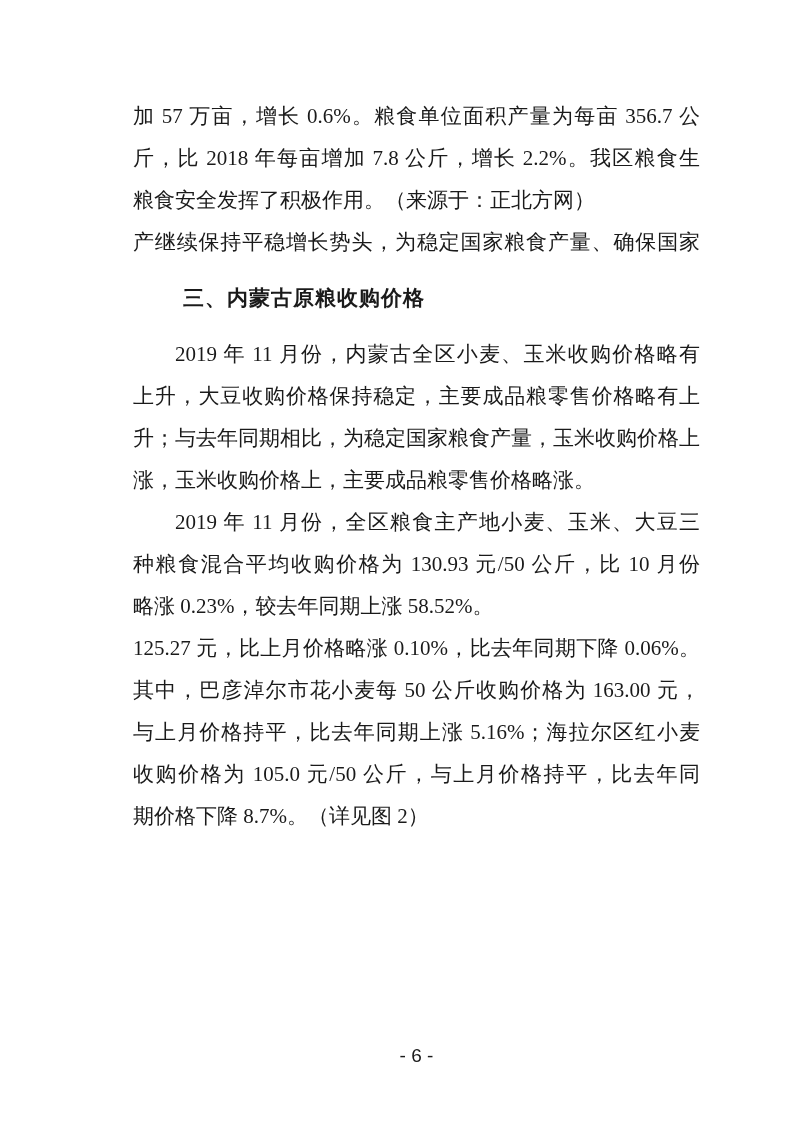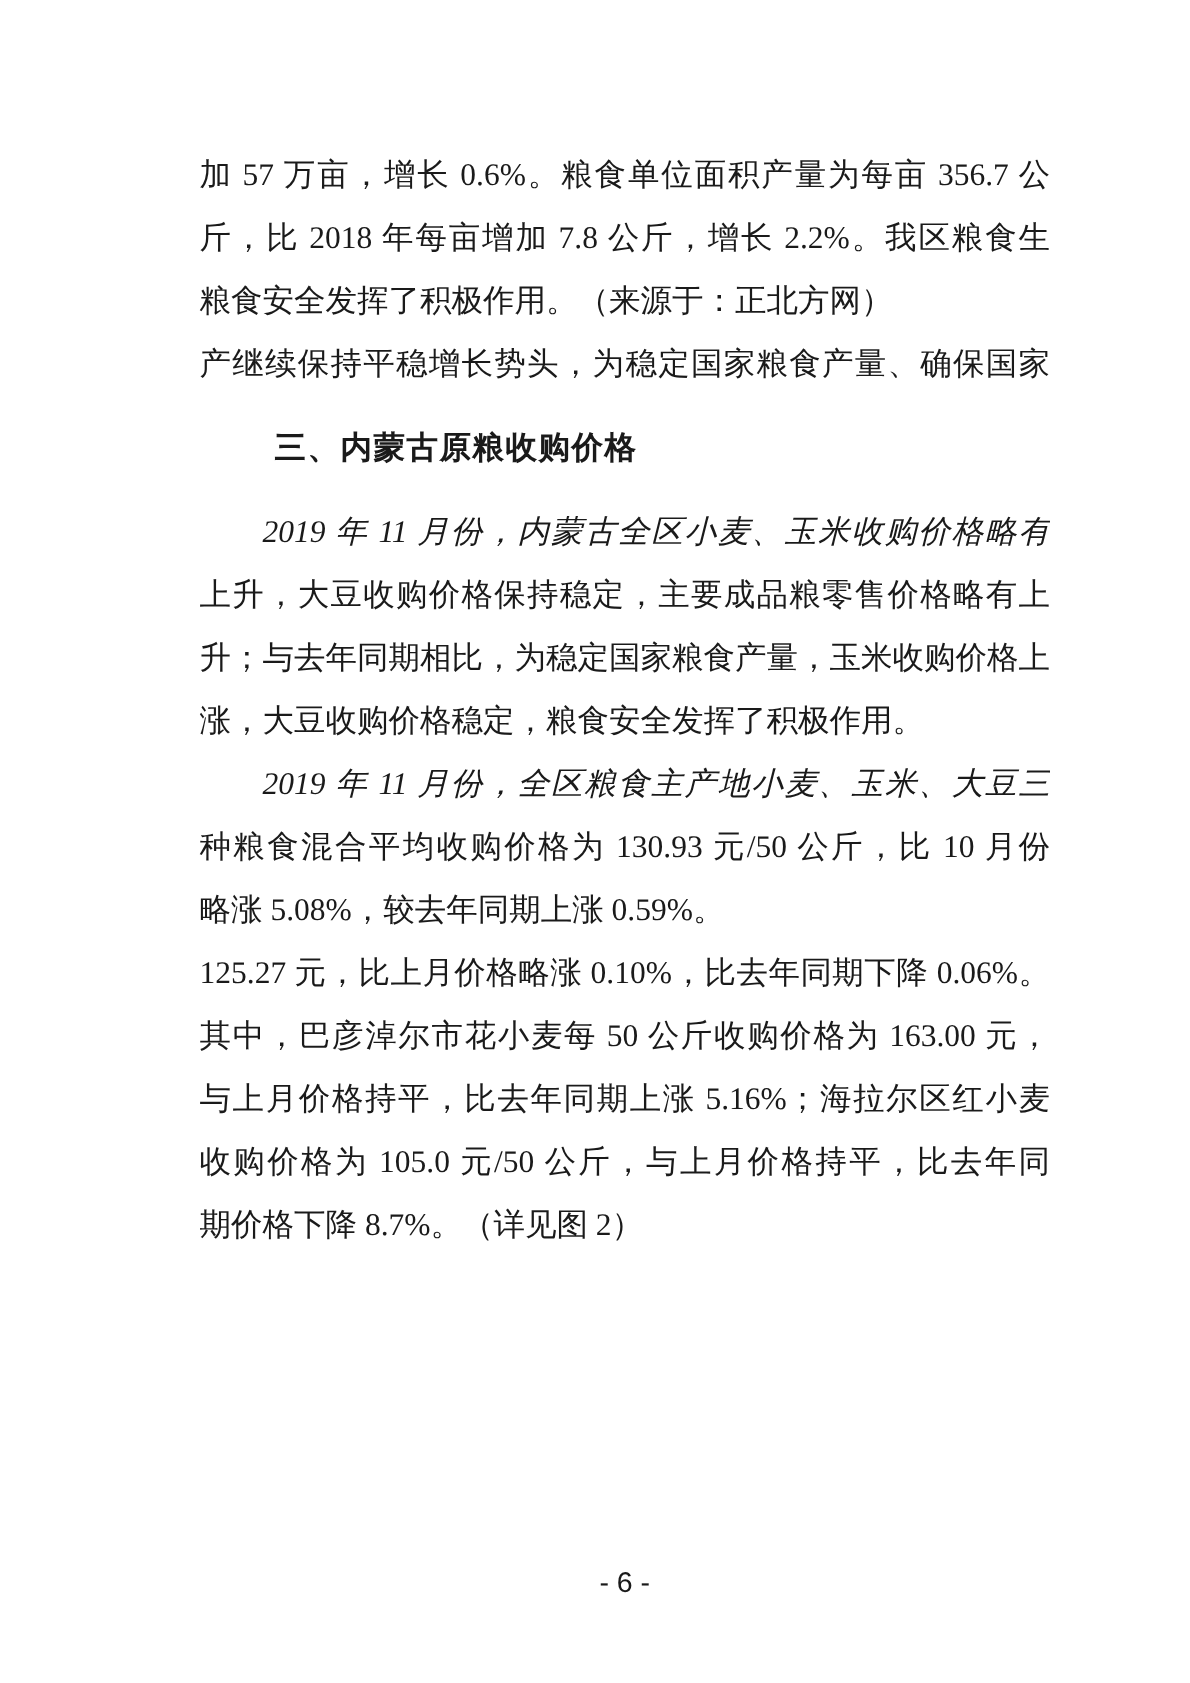--- a/index.html
+++ b/index.html
@@ -28,21 +28,21 @@
   .line {
     height: 42px;
     line-height: 42px;
     text-align: justify;
     text-align-last: justify;
     overflow: hidden;
     white-space: normal;
   }
   .line.last { text-align-last: left; }
 
-  .paragraph .line.indent { padding-left: 42px; font-style: italic; }
+  .paragraph .line.indent { padding-left: 42px; }
 
   .heading { margin: 14px 0; }
   .heading .line {
     font-weight: 700;
     padding-left: 50px;
     text-align-last: left;
     letter-spacing: 1px;
   }
 
   .footer {
@@ -68,26 +68,26 @@
         <div class="line last">粮食安全发挥了积极作用。（来源于：正北方网）</div>
         <div class="line">产继续保持平稳增长势头，为稳定国家粮食产量、确保国家</div>
       </div>
       <div class="block heading">
         <div class="line last indent">三、内蒙古原粮收购价格</div>
       </div>
       <div class="block paragraph">
         <div class="line indent">2019 年 11 月份，内蒙古全区小麦、玉米收购价格略有</div>
         <div class="line">上升，大豆收购价格保持稳定，主要成品粮零售价格略有上</div>
         <div class="line">升；与去年同期相比，为稳定国家粮食产量，玉米收购价格上</div>
-        <div class="line last">涨，大豆收购价格稳定，粮食安全发挥了积极作用。</div>
+        <div class="line last">涨，玉米收购价格上，主要成品粮零售价格略涨。</div>
       </div>
       <div class="block paragraph">
         <div class="line indent">2019 年 11 月份，全区粮食主产地小麦、玉米、大豆三</div>
         <div class="line">种粮食混合平均收购价格为 130.93 元/50 公斤，比 10 月份</div>
-        <div class="line last">略涨 5.08%，较去年同期上涨 0.59%。</div>
+        <div class="line last">略涨 0.23%，较去年同期上涨 58.52%。</div>
       </div>
       <div class="block paragraph">
         <div class="line">125.27 元，比上月价格略涨 0.10%，比去年同期下降 0.06%。</div>
         <div class="line">其中，巴彦淖尔市花小麦每 50 公斤收购价格为 163.00 元，</div>
         <div class="line">与上月价格持平，比去年同期上涨 5.16%；海拉尔区红小麦</div>
         <div class="line">收购价格为 105.0 元/50 公斤，与上月价格持平，比去年同</div>
         <div class="line last">期价格下降 8.7%。（详见图 2）</div>
       </div>
     </div>
   <div class="footer">

